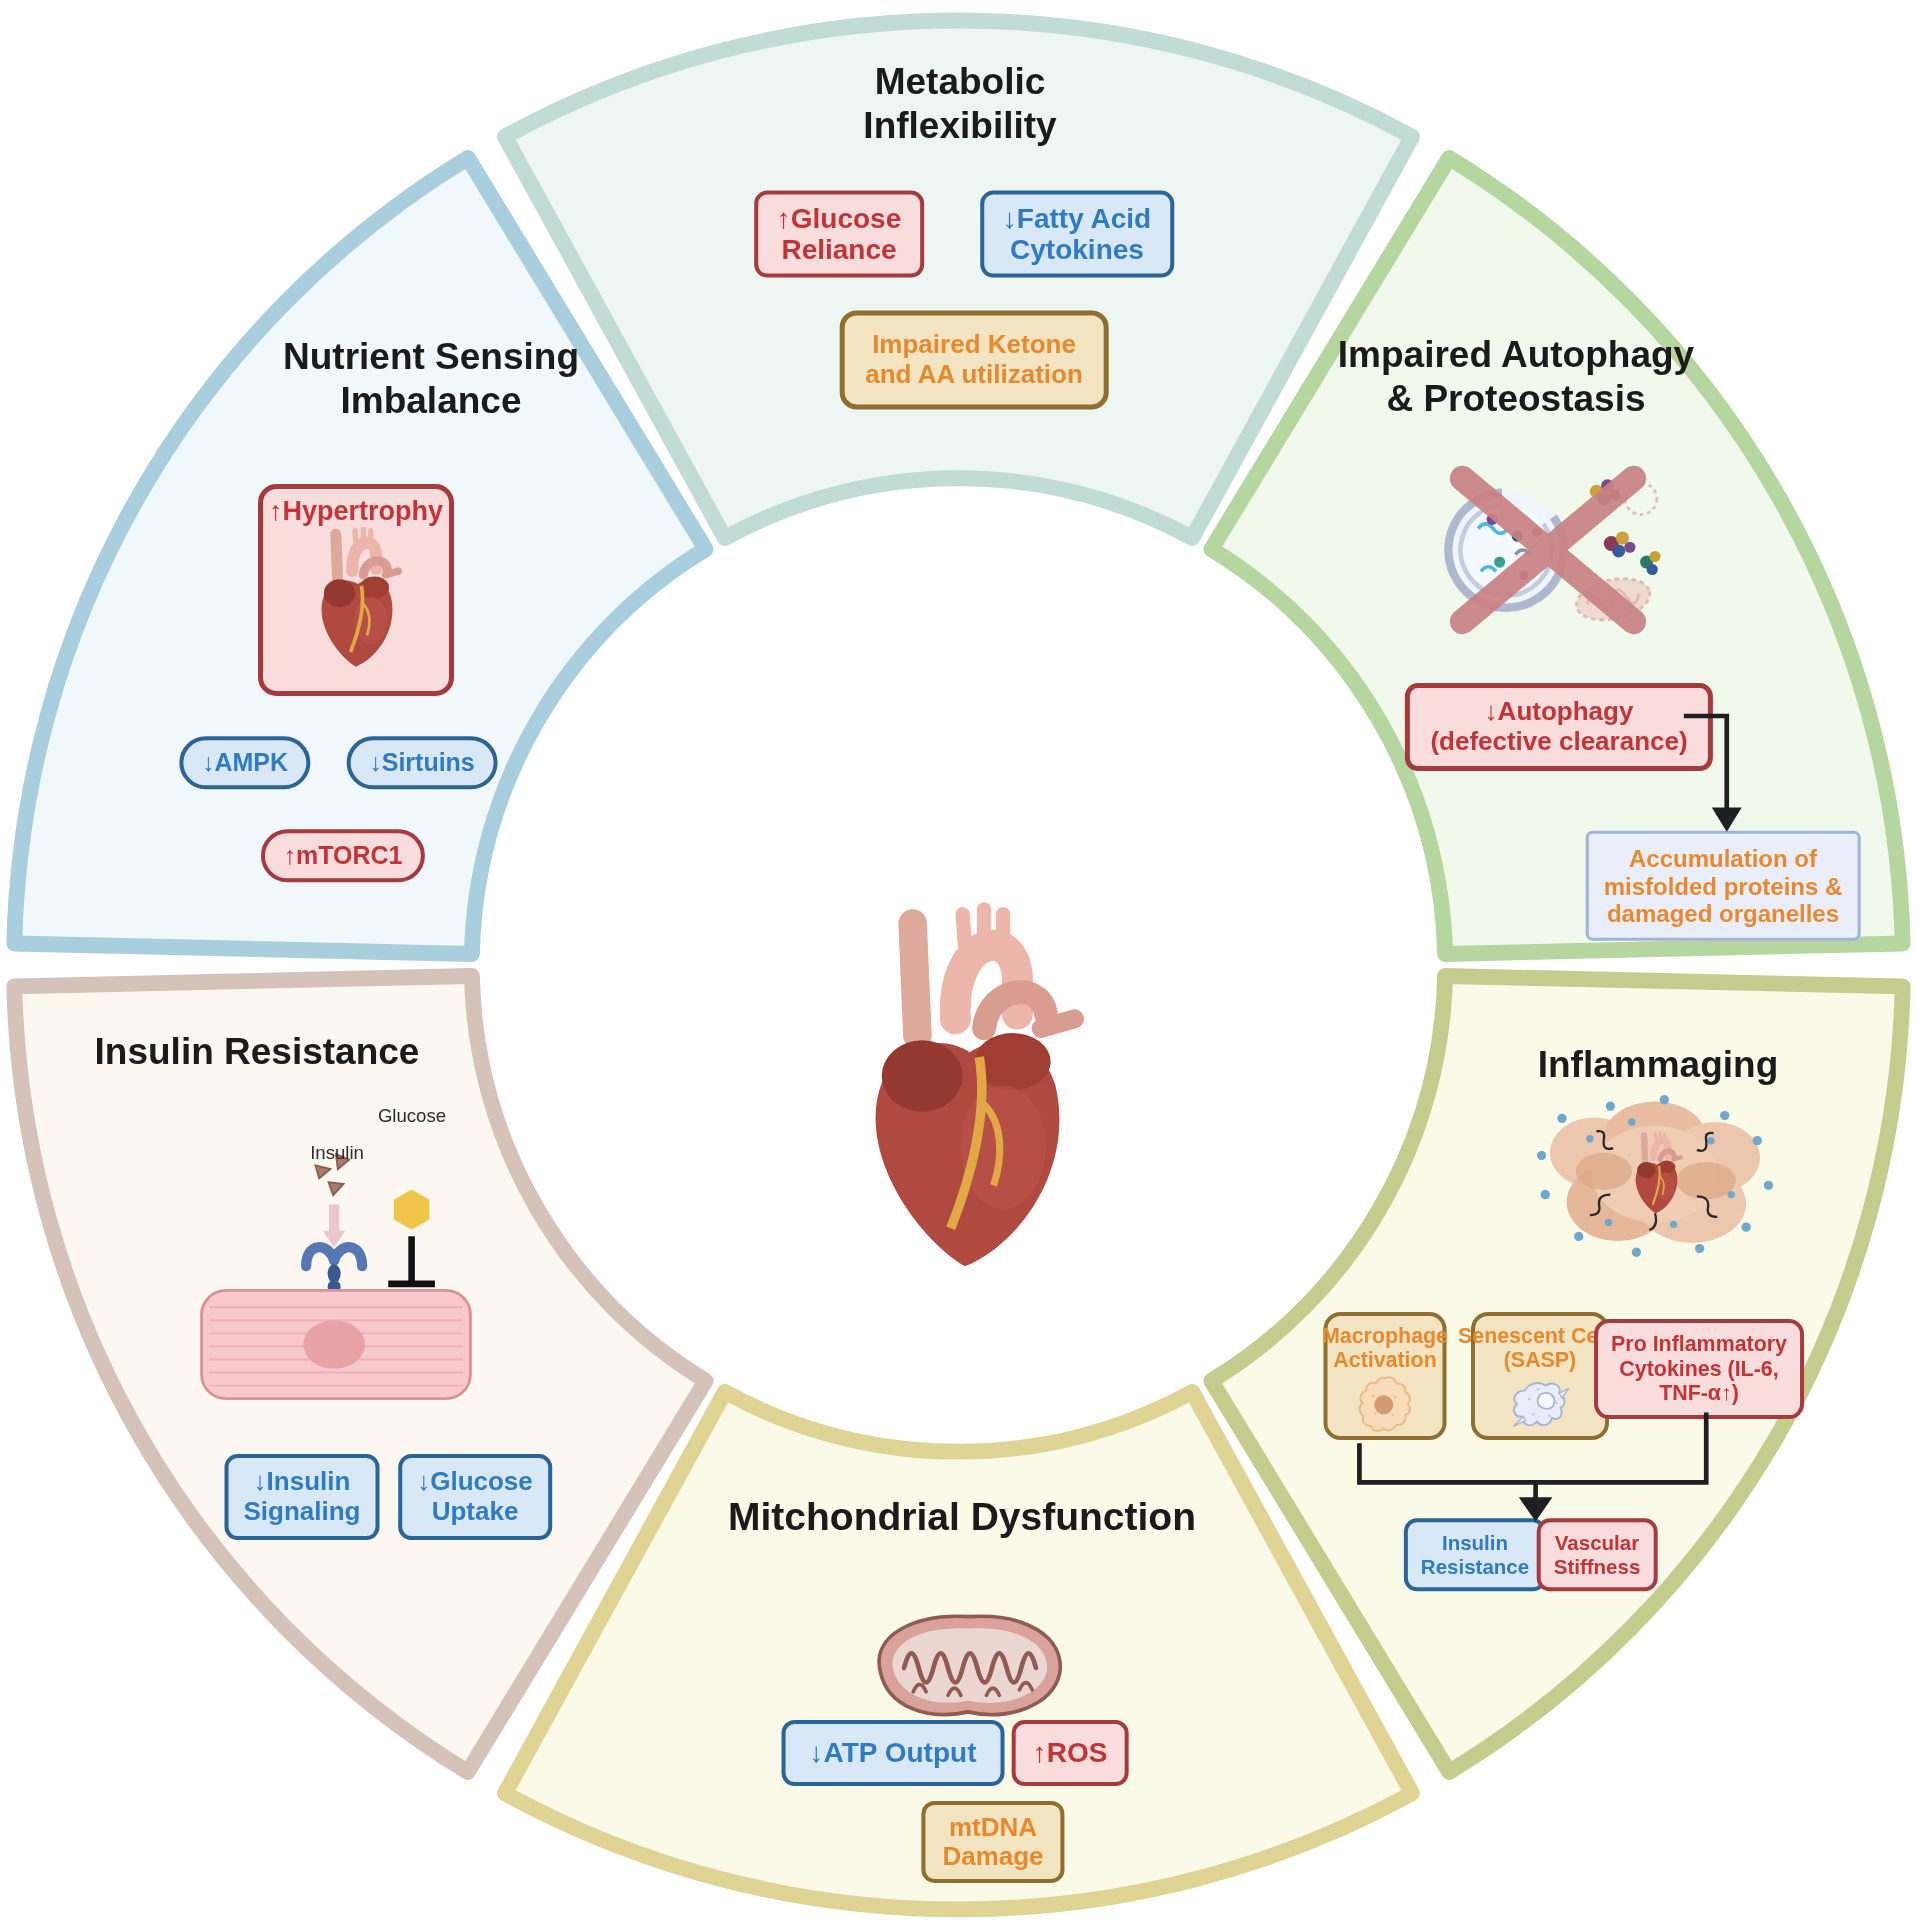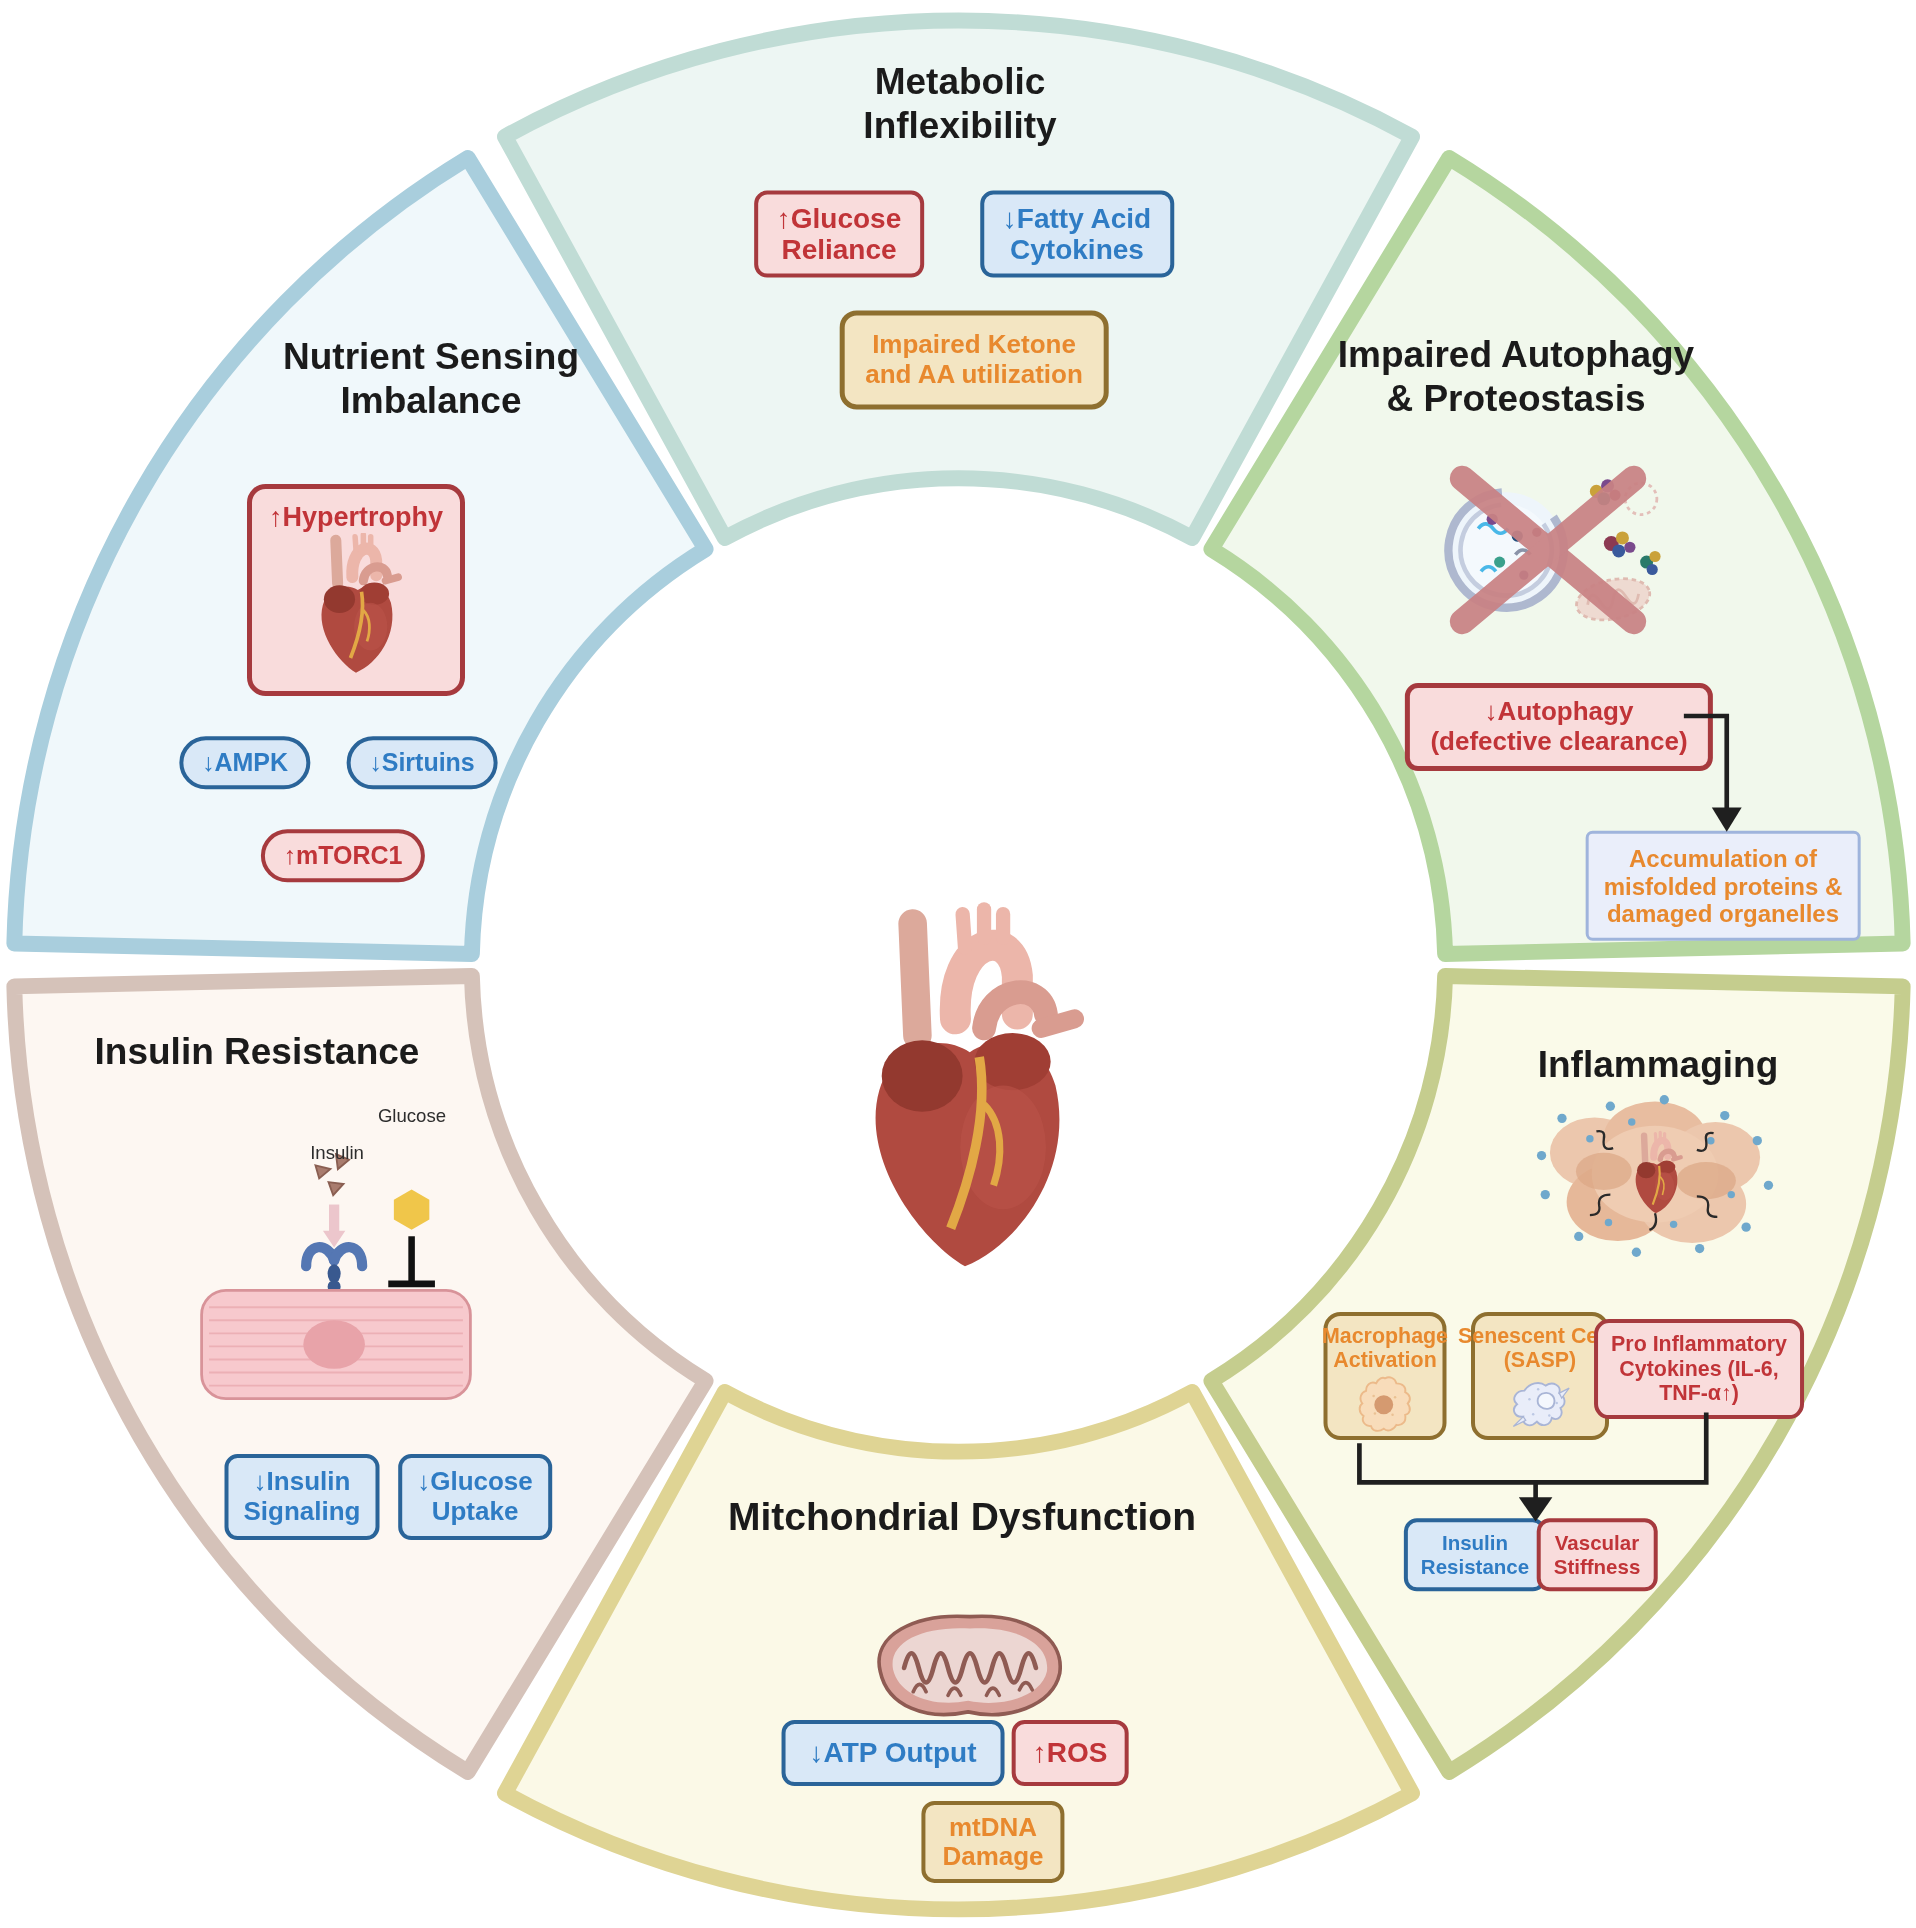--- a/index.html
+++ b/index.html
@@ -80,21 +80,21 @@
   </div>
   <div class="box tan" style="left:954px;top:360px;font-size:26px;padding:15px 20.5px;border-width:5.6px;border-radius:17px">
     <span>Impaired Ketone</span>
     <span>and AA utilization</span>
   </div>
 
   <div class="sec-title" style="left:431px;top:379px;font-size:37px">
     <span>Nutrient Sensing</span>
     <span>Imbalance</span>
   </div>
-  <div class="box red" style="left:356px;top:590px;width:218px;height:212px;font-size:27px;border-width:5.6px;border-radius:18.6px;justify-content:flex-start;padding-top:13px">
+  <div class="box red" style="left:356px;top:590px;width:196px;height:212px;font-size:27px;border-width:5.6px;border-radius:18.6px;justify-content:flex-start;padding-top:7px">
     <span>↑Hypertrophy</span>
     <svg width="112" height="147" viewBox="0 0 100 160">
       <use href="#heartshape"></use>
     </svg>
   </div>
   <div class="box blue pill" style="left:245px;top:763px;font-size:25px;padding:8.4px 18.6px">
     <span>↓AMPK</span>
   </div>
   <div class="box blue pill" style="left:422px;top:763px;font-size:25px;padding:8.4px 18.6px">
     <span>↓Sirtuins</span>

